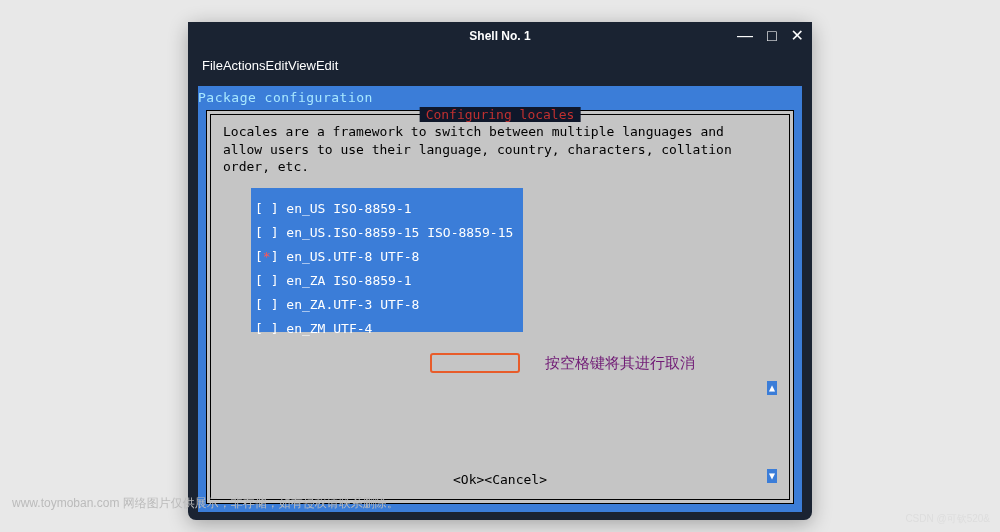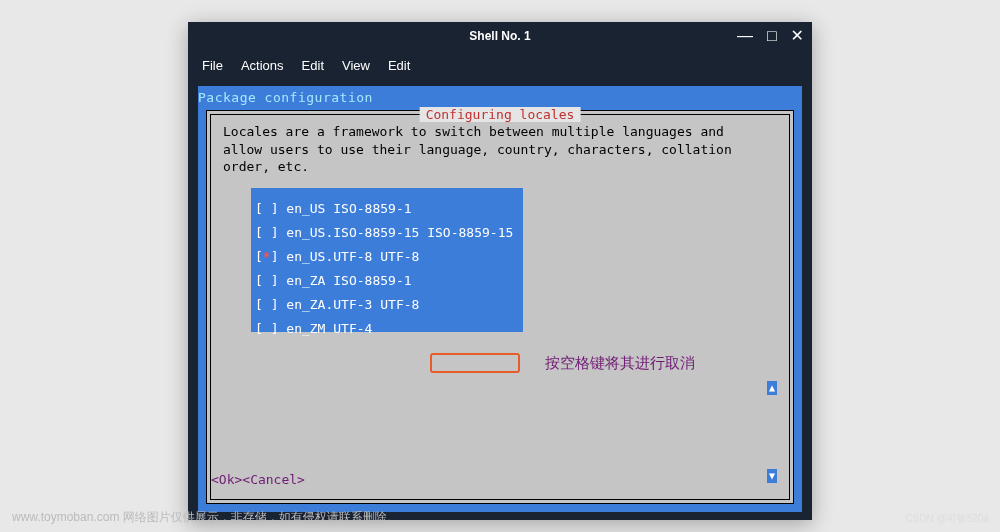--- a/index.html
+++ b/index.html
@@ -11,21 +11,21 @@
       overflow: hidden;
       position: relative;
     }
     .window {
       position: absolute;
       left: 188px;
       top: 22px;
       width: 624px;
       height: 498px;
       background: #1a2332;
-      border-radius: 0;
+      border-radius: 8px;
       box-shadow: 0 4px 20px rgba(0,0,0,0.3);
     }
     .titlebar {
       height: 28px;
       background: #1a2332;
       display: flex;
       align-items: center;
       justify-content: center;
       position: relative;
       color: #fff;
@@ -48,21 +48,20 @@
       cursor: pointer;
       line-height: 1;
       font-family: sans-serif;
     }
     .menubar {
       height: 30px;
       background: #1a2332;
       display: flex;
       align-items: center;
       padding-left: 14px;
-      gap: 18px;
       color: #fff;
       font-family: sans-serif;
       font-size: 13px;
     }
     .menu-item { cursor: pointer; }
     .terminal-area {
       margin: 6px 10px 10px 10px;
       background: #3b7dd8;
       height: 426px;
       position: relative;
@@ -88,21 +87,21 @@
       top: 3px;
       right: 3px;
       bottom: 3px;
       border: 1px solid #000;
     }
     .dialog-title {
       position: absolute;
       top: -8px;
       left: 50%;
       transform: translateX(-50%);
-      background: #e5e5e5;
+      background: #0f172a;
       padding: 0 6px;
       color: #c03030;
       font-size: 13px;
     }
     .dialog-body {
       padding: 8px 12px;
       font-size: 13px;
       color: #000;
       line-height: 1.35;
     }
@@ -141,38 +140,38 @@
     .scroll-track {
       height: 74px;
       background: #c5c5c5;
     }
     .buttons-row {
       position: absolute;
       bottom: 12px;
       left: 0;
       right: 0;
       display: flex;
-      justify-content: flex-start;
-      font-size: 13px;
-      color: #701a75;
+      justify-content: center;
+      font-size: 13px;
+      color: #000000;
     }
     .ann-box {
       position: absolute;
       border: 2px solid #e85c2a;
       border-radius: 3px;
     }
     .ann-text {
       position: absolute;
       color: #701a75;
       font-family: sans-serif;
       font-size: 15px;
     }
     .watermark {
       position: absolute;
-      bottom: 6px;
+      bottom: 20px;
       left: 12px;
       color: #bbb;
       font-family: sans-serif;
       font-size: 12px;
     }
     .csdn-mark {
       position: absolute;
       bottom: 6px;
       right: 10px;
       color: #ddd;

